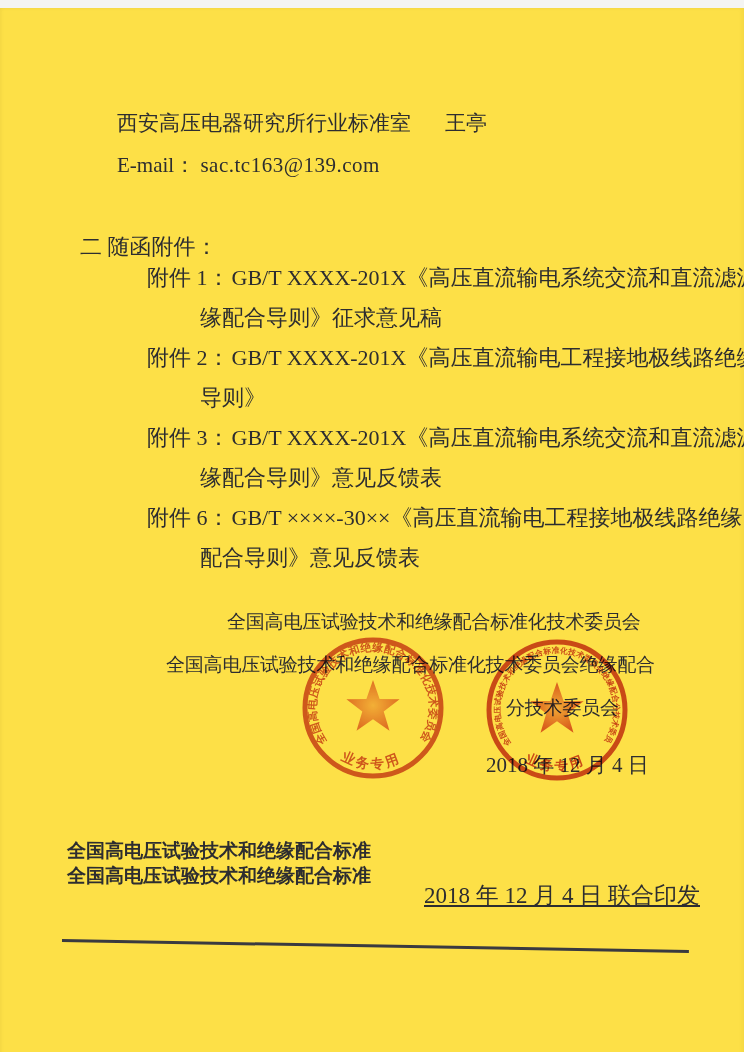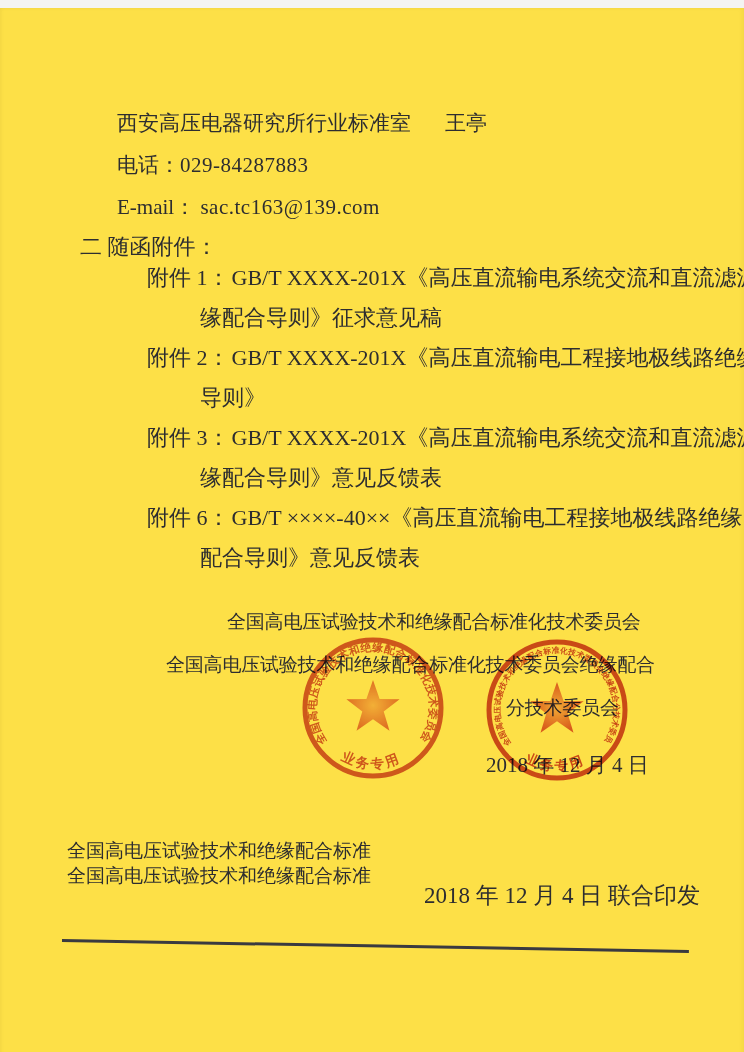--- a/index.html
+++ b/index.html
@@ -77,45 +77,44 @@
   .ring-text-l { font-size: 11px; letter-spacing: 0.3px; }
   .ring-text-r { font-size: 7.8px; letter-spacing: 0.2px; }
   .bottom-text { font-size: 13.5px; letter-spacing: 2.5px; }
 
   
   .colophon {
     left: 67px; top: 830px;
     font-size: 19px;
     line-height: 25px;
     white-space: nowrap;
+    font-weight: bold;
   }
   .colophon-date {
     left: 424px; top: 872px;
     font-size: 23px;
     white-space: nowrap;
+    text-decoration: underline;
   }
   .bottom-rule {
     left: 62px; top: 931px;
     width: 627px; height: 2.5px;
     background: #3a3a40;
     transform: rotate(1deg);
     transform-origin: left center;
   }
 </style>
 </head>
 <body>
 
 <div class="page">
 
   <div class="abs contact">
     <div>
       <span>西安高压电器研究所行业标准室</span><span class="person">王亭</span>
-    </div>
-    <div>
-      <span>电话：</span><span class="value">029-84287883</span>
     </div>
     <div>
       <span>E-mail：</span> <span class="value">sac.tc163@139.com</span>
     </div>
   </div>
 
   <div class="abs section-heading">二 随函附件：</div>
 
   <div class="abs attachments">
     <div class="att-line">
@@ -127,21 +126,21 @@
       <span class="att-label">附件 2：</span><span>GB/T XXXX-201X《高压直流输电工程接地极线路绝缘配合</span>
     </div>
     <div class="att-line cont">导则》</div>
 
     <div class="att-line">
       <span class="att-label">附件 3：</span><span>GB/T XXXX-201X《高压直流输电系统交流和直流滤波器绝</span>
     </div>
     <div class="att-line cont">缘配合导则》意见反馈表</div>
 
     <div class="att-line">
-      <span class="att-label">附件 6：</span><span>GB/T ××××-40××《高压直流输电工程接地极线路绝缘</span>
+      <span class="att-label">附件 6：</span><span>GB/T ××××-30××《高压直流输电工程接地极线路绝缘</span>
     </div>
     <div class="att-line cont">配合导则》意见反馈表</div>
   </div>
 
   <div class="abs sig-line sig1">全国高电压试验技术和绝缘配合标准化技术委员会</div>
   <div class="abs sig-line sig2">全国高电压试验技术和绝缘配合标准化技术委员会绝缘配合</div>
   <div class="abs sig-line sig3">分技术委员会</div>
   <div class="abs sig-date">2018 年 12 月 4 日</div>
 
   <svg class="seal left" width="160" height="160" viewBox="-80 -80 160 160">

